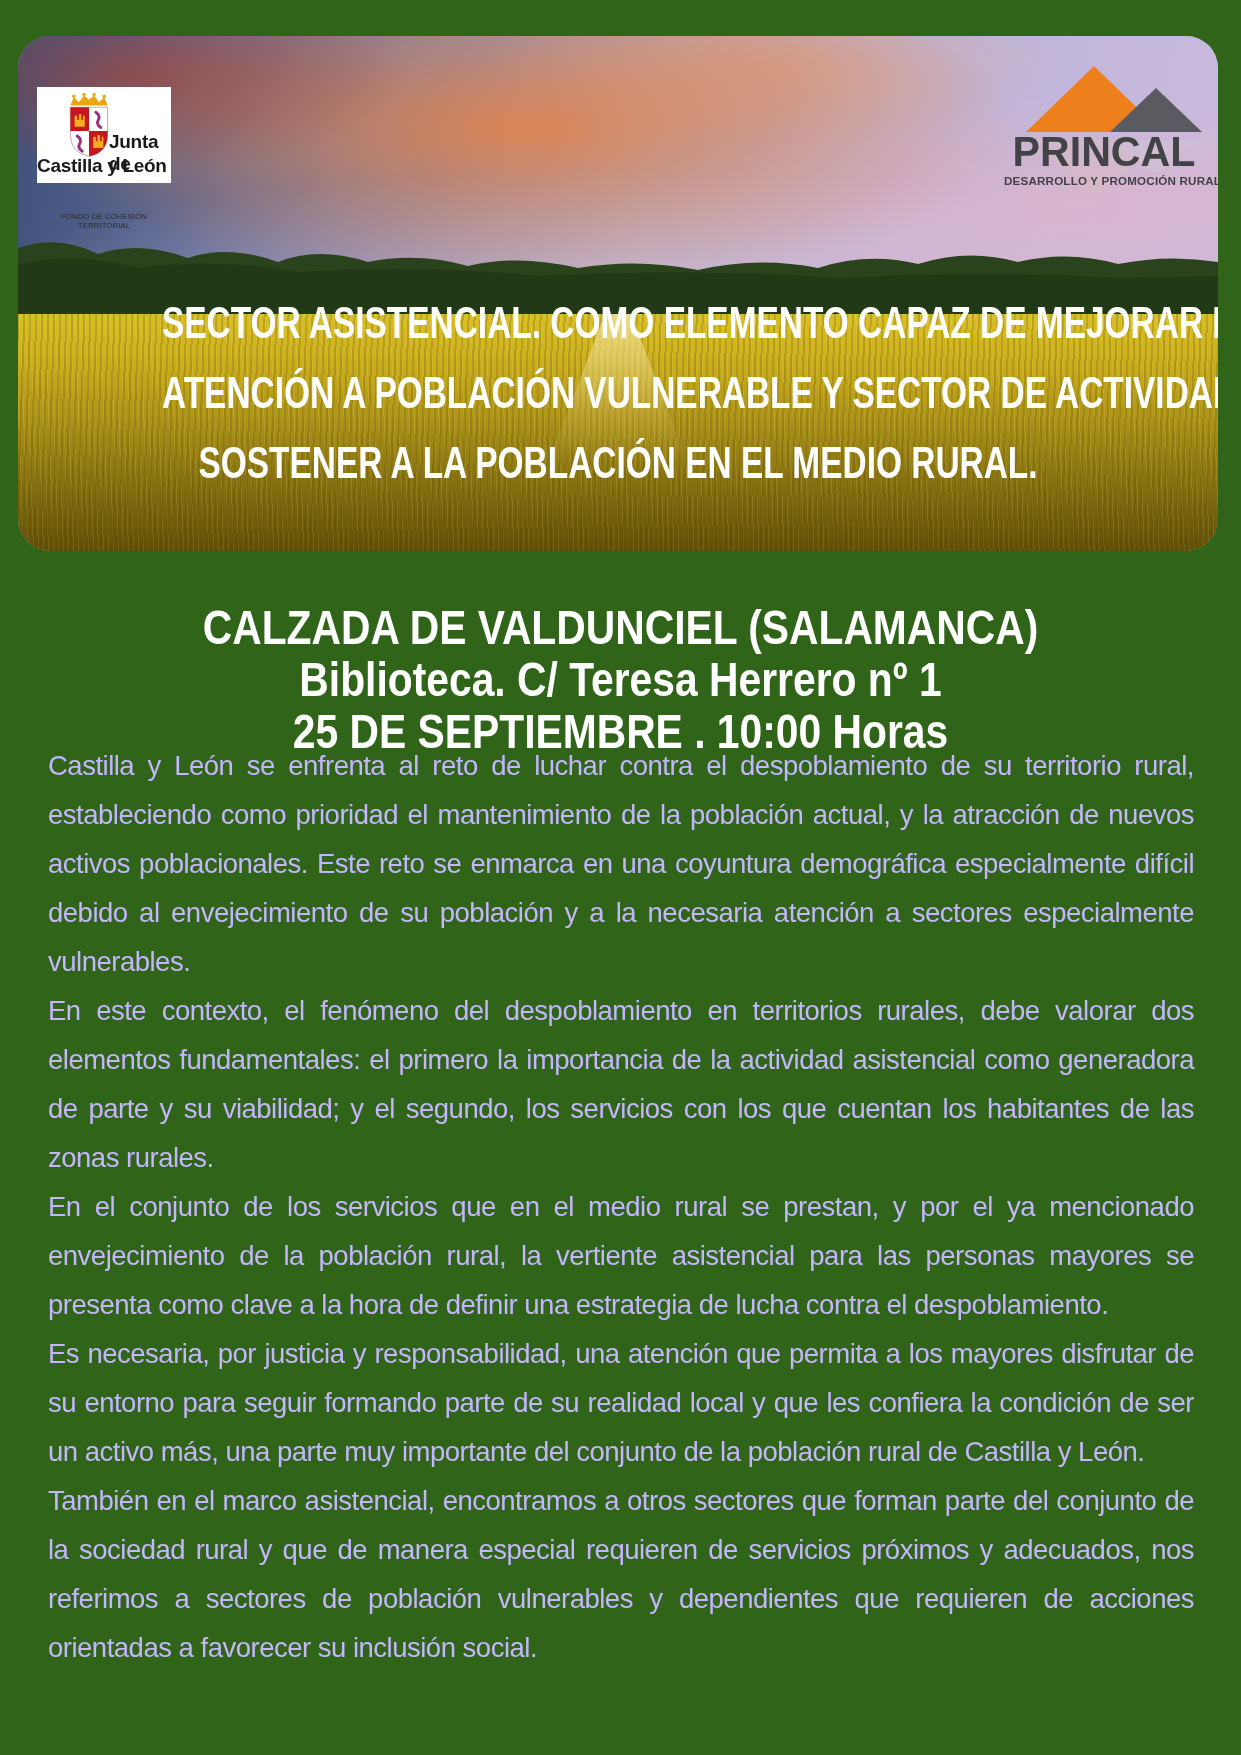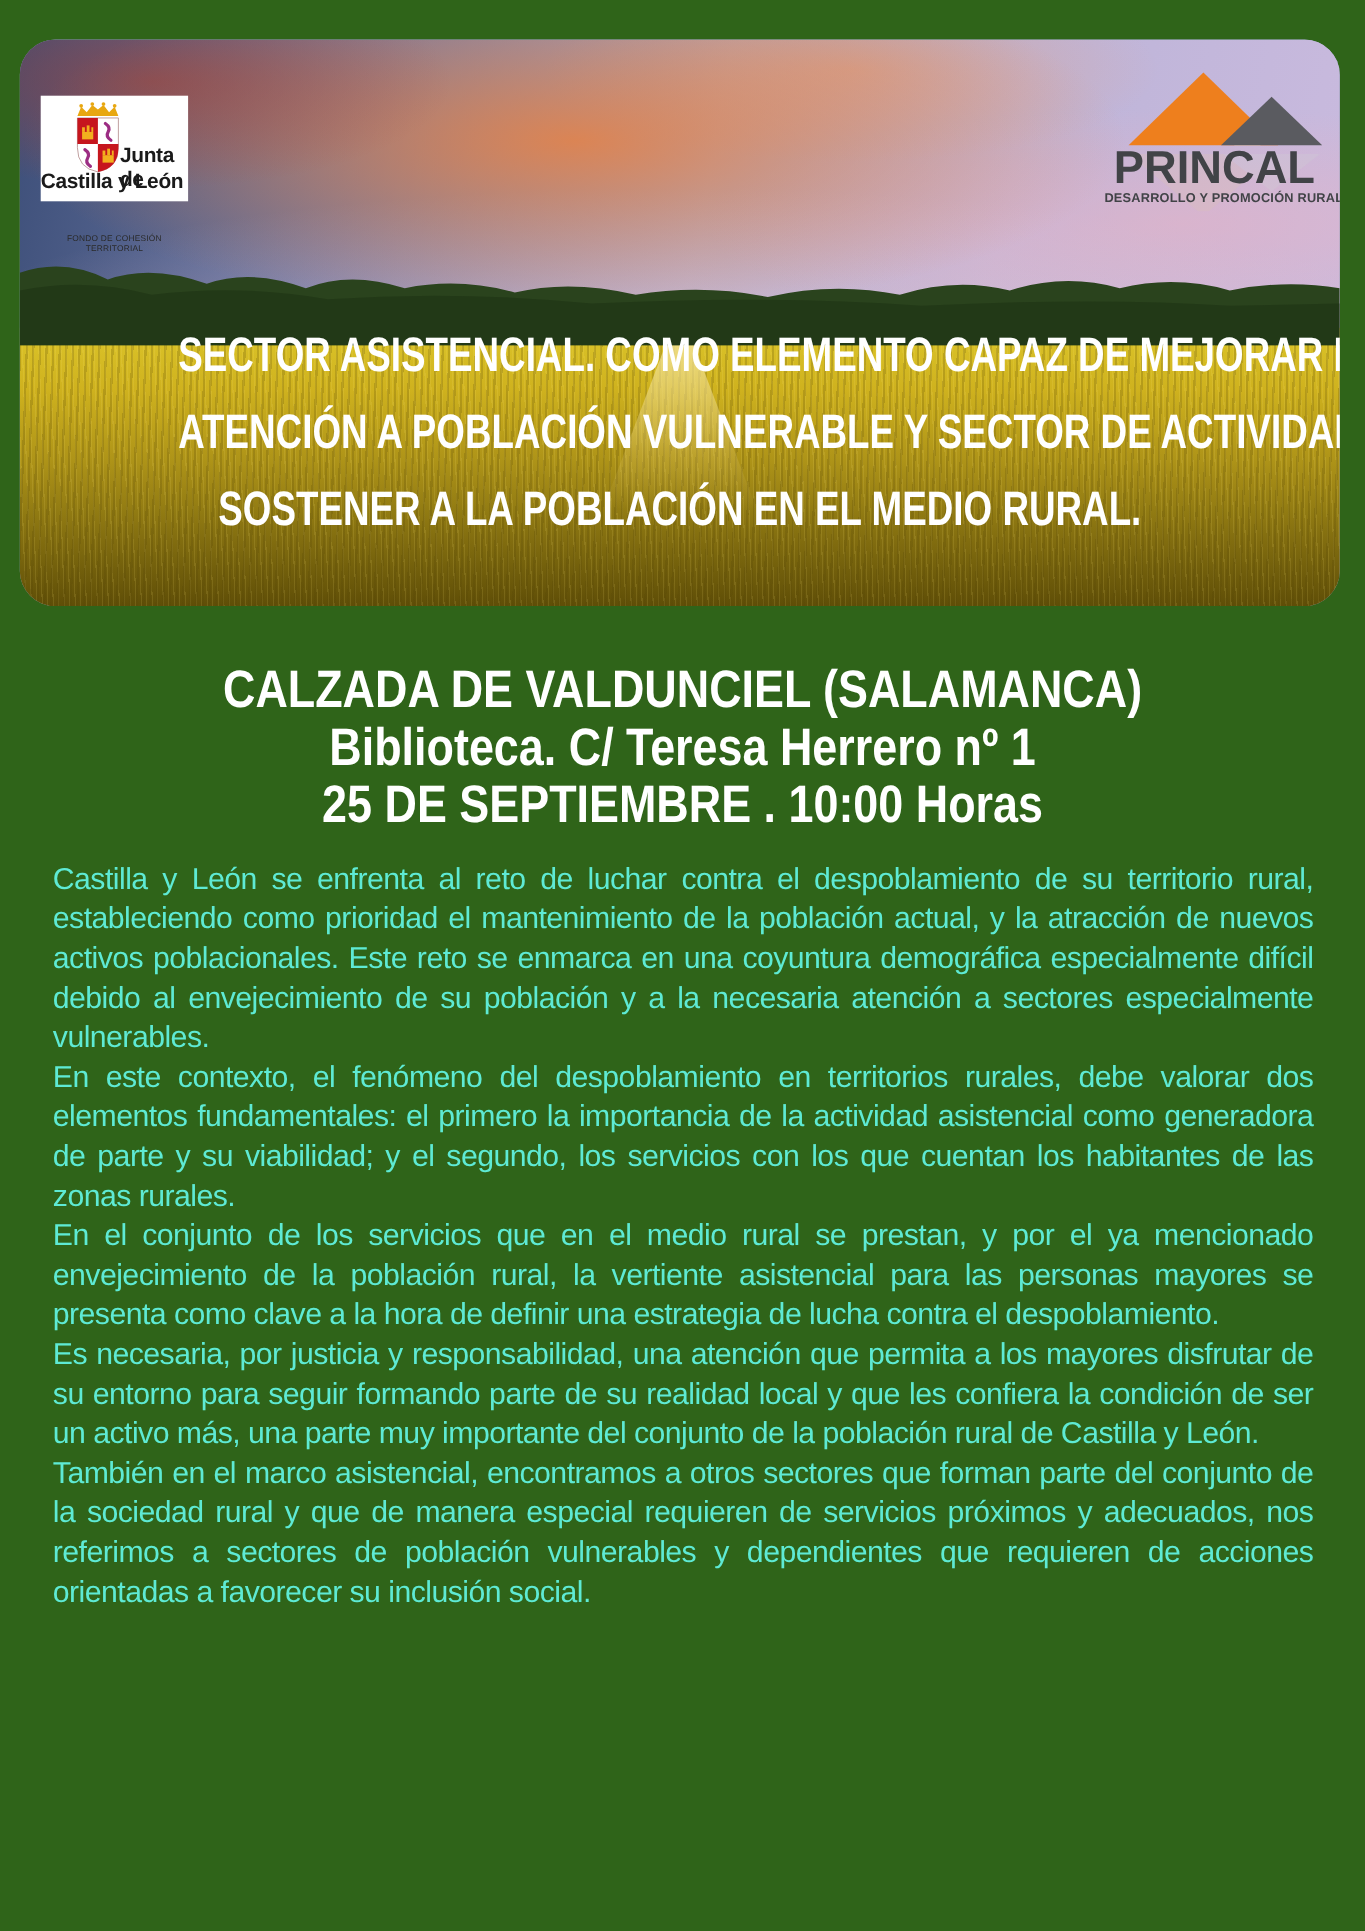--- a/index.html
+++ b/index.html
@@ -60,22 +60,22 @@
   .princal svg{position:absolute;left:0;top:0;}
   .princal-name{position:absolute;left:0;top:66px;width:100%;font-size:42px;font-weight:bold;color:#414347;letter-spacing:0px;transform:scaleX(.98);}
   .princal-tag{position:absolute;left:0;top:112px;width:100%;font-size:11.6px;font-weight:bold;color:#414347;letter-spacing:.2px;white-space:nowrap;}
 
   
   .venue{position:absolute;left:0;top:586px;width:100%;margin-top:16px;}
   .venue .cond{font-size:48px;line-height:52px;transform:scaleX(.85);}
 
   
   .bodytext{
-    position:absolute;left:48px;top:781px;width:1146px;
-    color:#5eead4;font-size:27.5px;line-height:36px;
+    position:absolute;left:48px;top:741px;width:1146px;
+    color:#c4b5fd;font-size:27.5px;line-height:49px;
     letter-spacing:-.5px;text-align:justify;
   }
   .bodytext p{margin:0;}
 </style>
 </head>
 <body>
 
 <div class="poster">
 
   <div class="hero">

